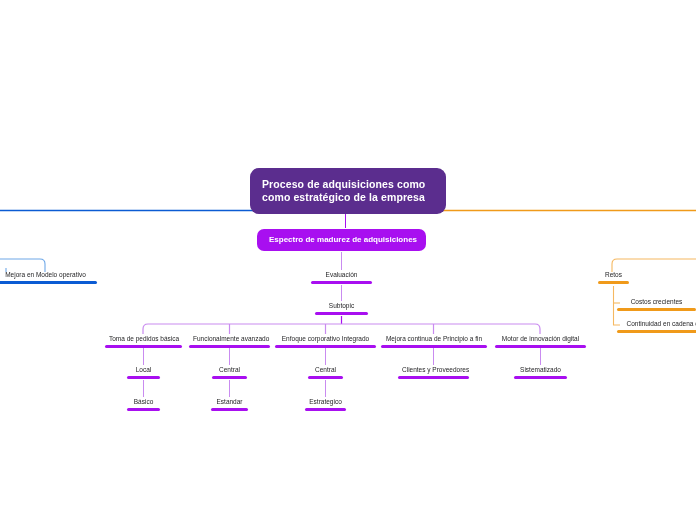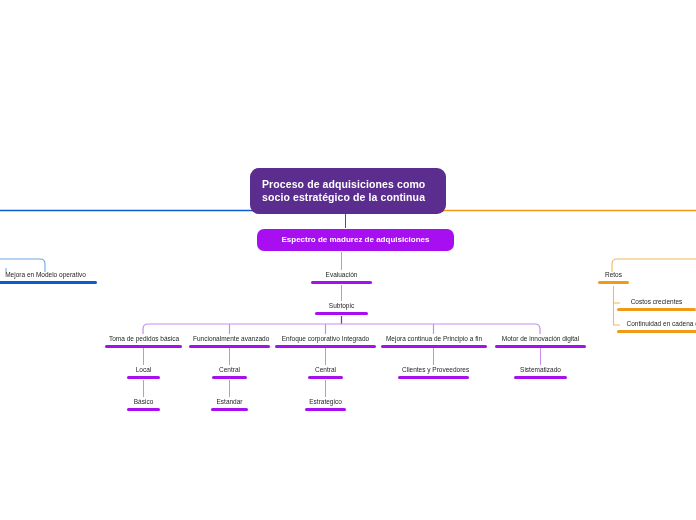--- a/index.html
+++ b/index.html
@@ -107,24 +107,24 @@
     <path d="M6 272 L6 268" stroke="#6FA8E8" stroke-width="1.1" fill="none"></path>
 
     <path d="M612 272 L612 264 Q612 259 617 259 L760 259" stroke="#F5B861" stroke-width="1.1" fill="none"></path>
 
     <path d="M613.5 286 L613.5 303" stroke="#F5B861" stroke-width="1.1" fill="none"></path>
     <path d="M613.5 303 L620 303" stroke="#F5B861" stroke-width="1.1" fill="none"></path>
     <path d="M613.5 303 L613.5 325 L620 325" stroke="#F5B861" stroke-width="1.1" fill="none"></path>
   </svg>
 
   <div class="root-node" style="left:250px;top:168px;width:196px;">
-    <span>Proceso de adquisiciones como socio estratégico de la continua</span>
-  </div>
-
-  <div class="pill-node" style="left:257px;top:229px;width:197px;">
+    <span>Proceso de adquisiciones como como estratégico de la empresa</span>
+  </div>
+
+  <div class="pill-node" style="left:257px;top:229px;width:169px;">
     <span>Espectro de madurez de adquisiciones</span>
   </div>
 
   <div class="u-node" style="left:311px;top:270px;width:61px;">
     <span class="u-label">Evaluación</span>
     <span class="u-bar"></span>
   </div>
 
   <div class="u-node" style="left:315px;top:301px;width:53px;">
     <span class="u-label">Subtopic</span>

